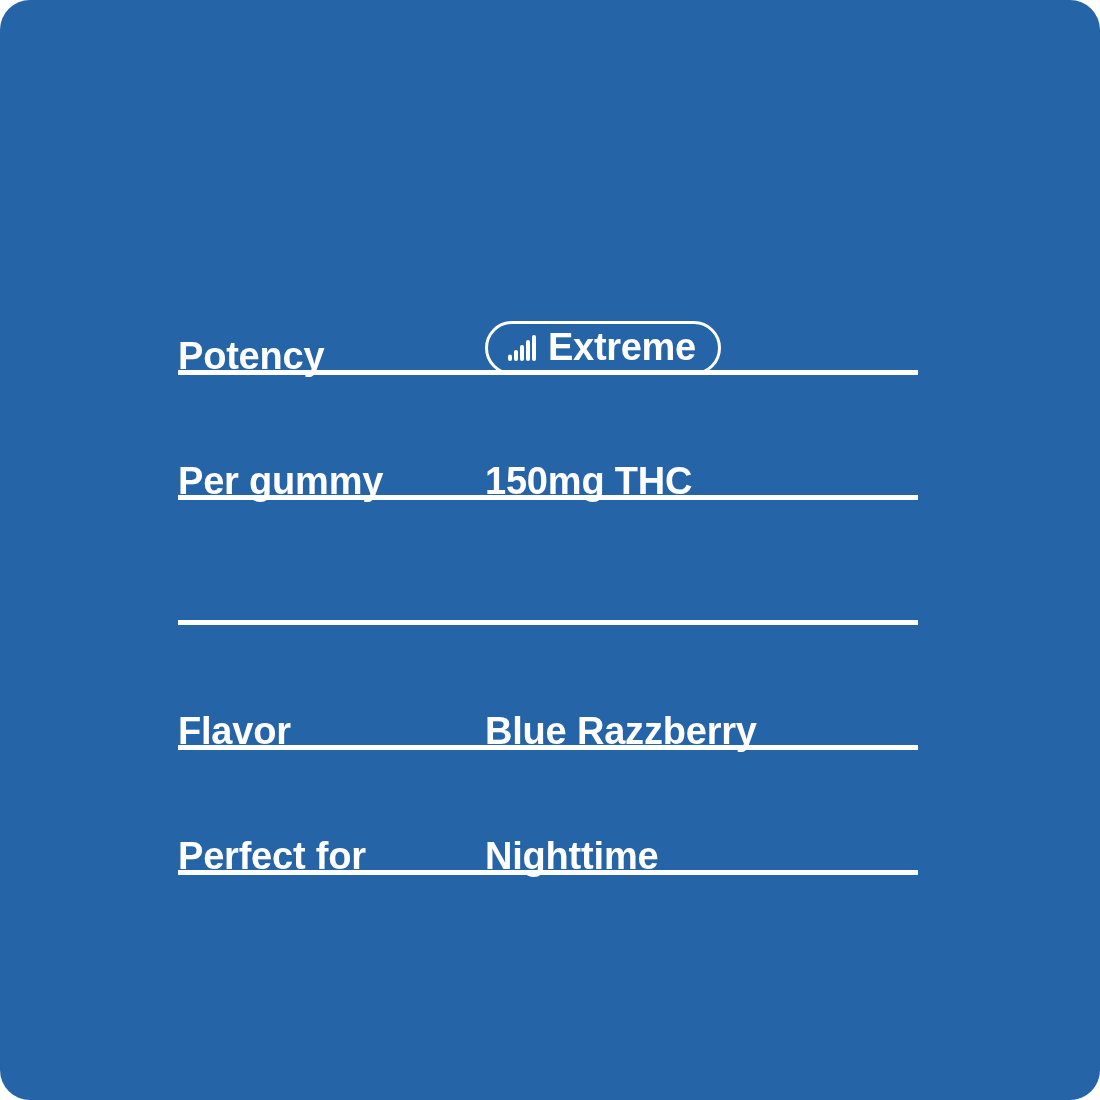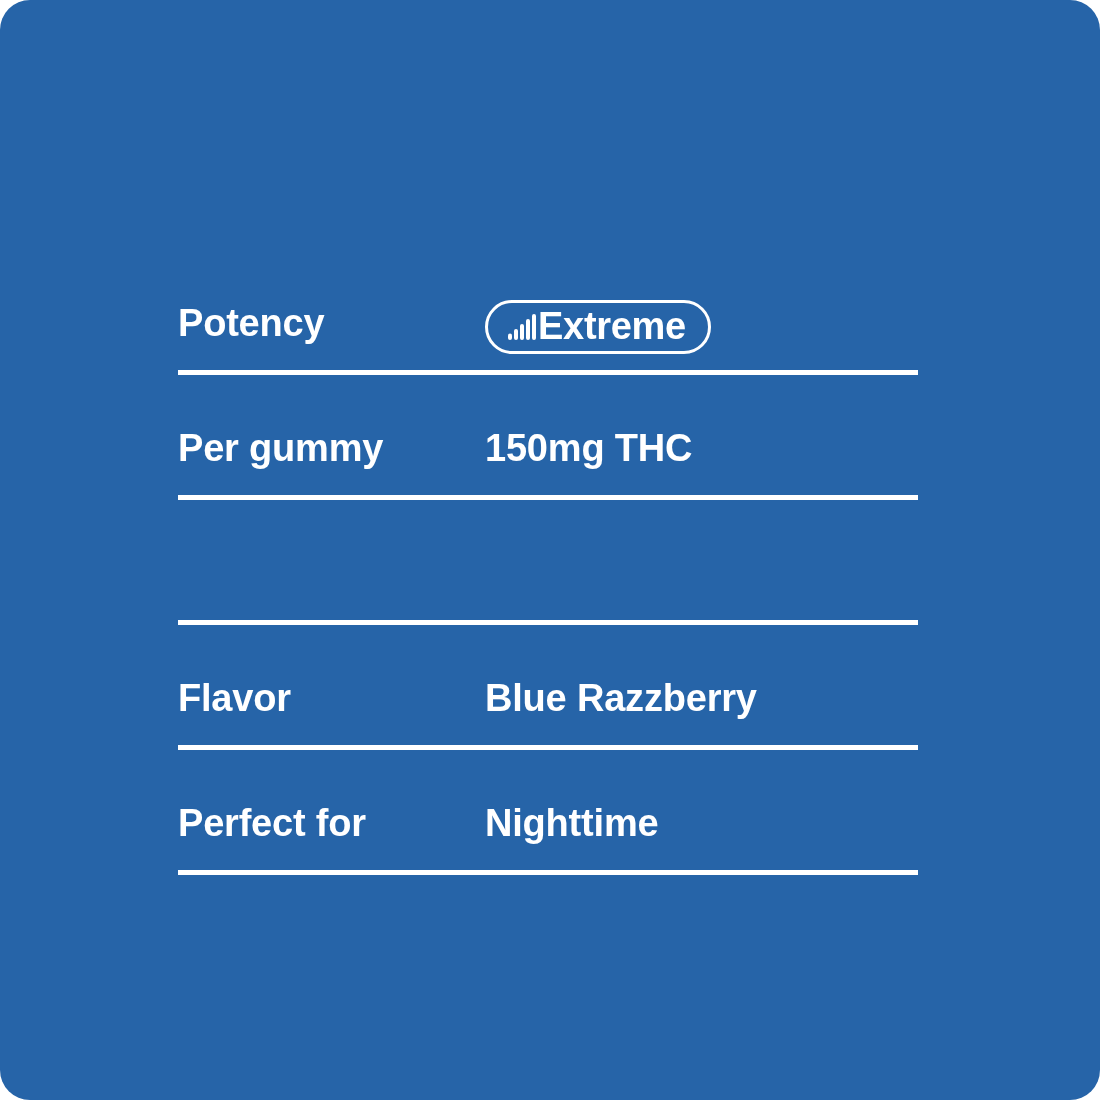--- a/index.html
+++ b/index.html
@@ -31,21 +31,21 @@
     left: 178px;
     top: 250px;
     width: 740px;
   }
 
   .spec-row {
     position: relative;
     height: 125px;
     box-sizing: border-box;
     display: flex;
-    align-items: center;
+    align-items: flex-end;
   }
 
   
   .spec-row::after {
     content: "";
     position: absolute;
     left: 0;
     right: 0;
     bottom: 0;
     height: 5px;
@@ -72,20 +72,21 @@
     letter-spacing: -0.2px;
     line-height: 1;
     padding-top: 20px;
     white-space: nowrap;
   }
 
   
   .potency-badge {
     display: inline-flex;
     align-items: center;
+    gap: 10px;
     box-sizing: border-box;
     height: 54px;
     padding: 0 22px 0 20px;
     border: 3px solid #ffffff;
     border-radius: 999px;
     margin-top: 9px;
     background: transparent;
   }
 
   .signal-icon {

